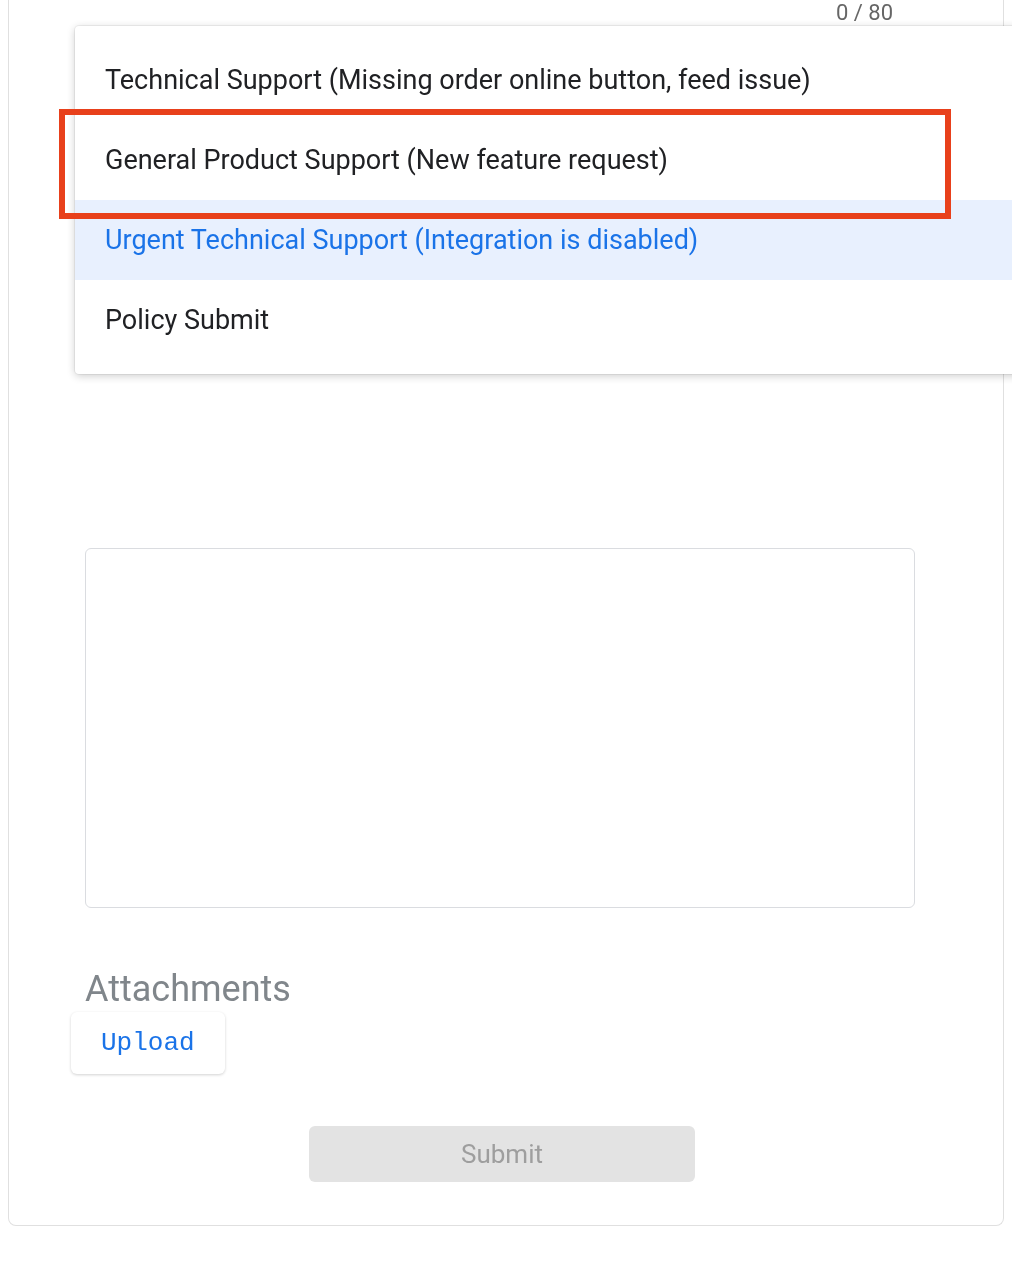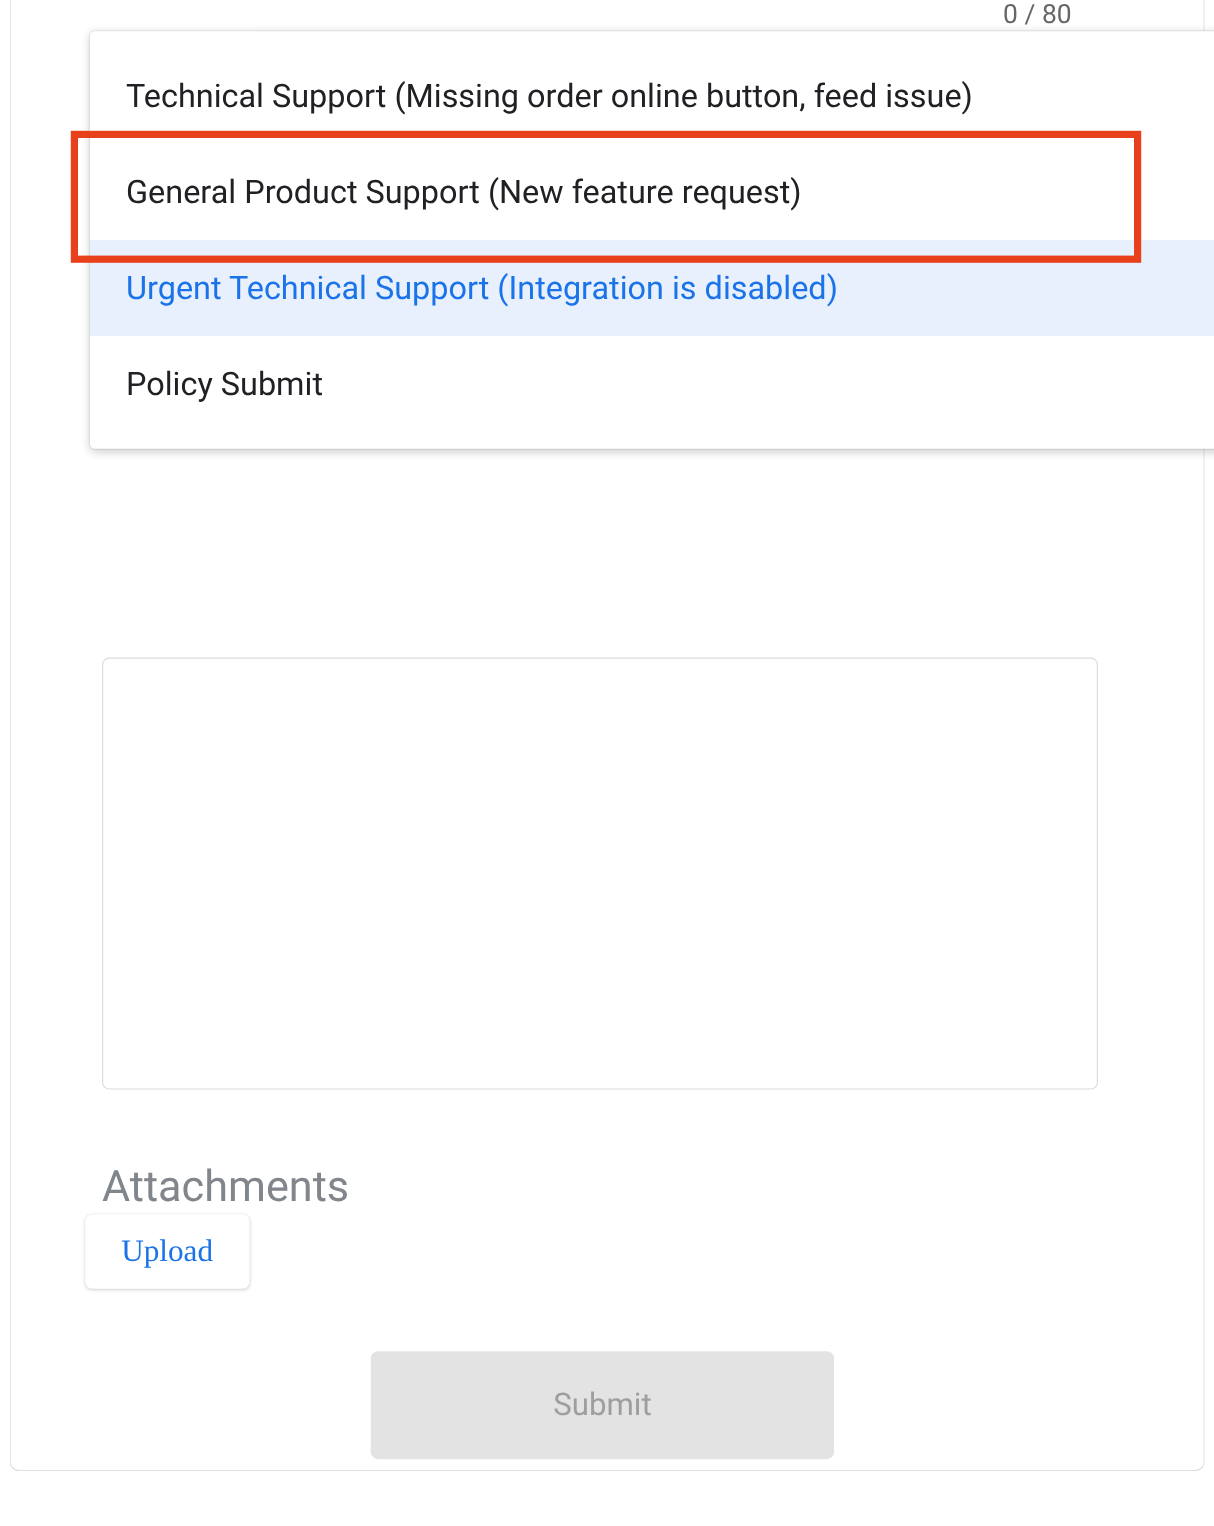--- a/index.html
+++ b/index.html
@@ -99,28 +99,28 @@
       top: 1012px;
       left: 62px;
       padding: 16px 30px;
       background: #fff;
       border: none;
       border-radius: 6px;
       box-shadow: 0 1px 3px rgba(0,0,0,0.18);
       color: #1a73e8;
       font-size: 26px;
       cursor: pointer;
-      font-family: Liberation Serif, serif;
+      font-family: Liberation Mono, monospace;
     }
     .submit-button {
       position: absolute;
       top: 1126px;
       left: 300px;
       width: 386px;
-      height: 90px;
+      height: 56px;
       background: #e3e3e3;
       border: none;
       border-radius: 6px;
       color: #9e9e9e;
       font-size: 26px;
       font-family: inherit;
       cursor: not-allowed;
     }
   </style>
 </head>

